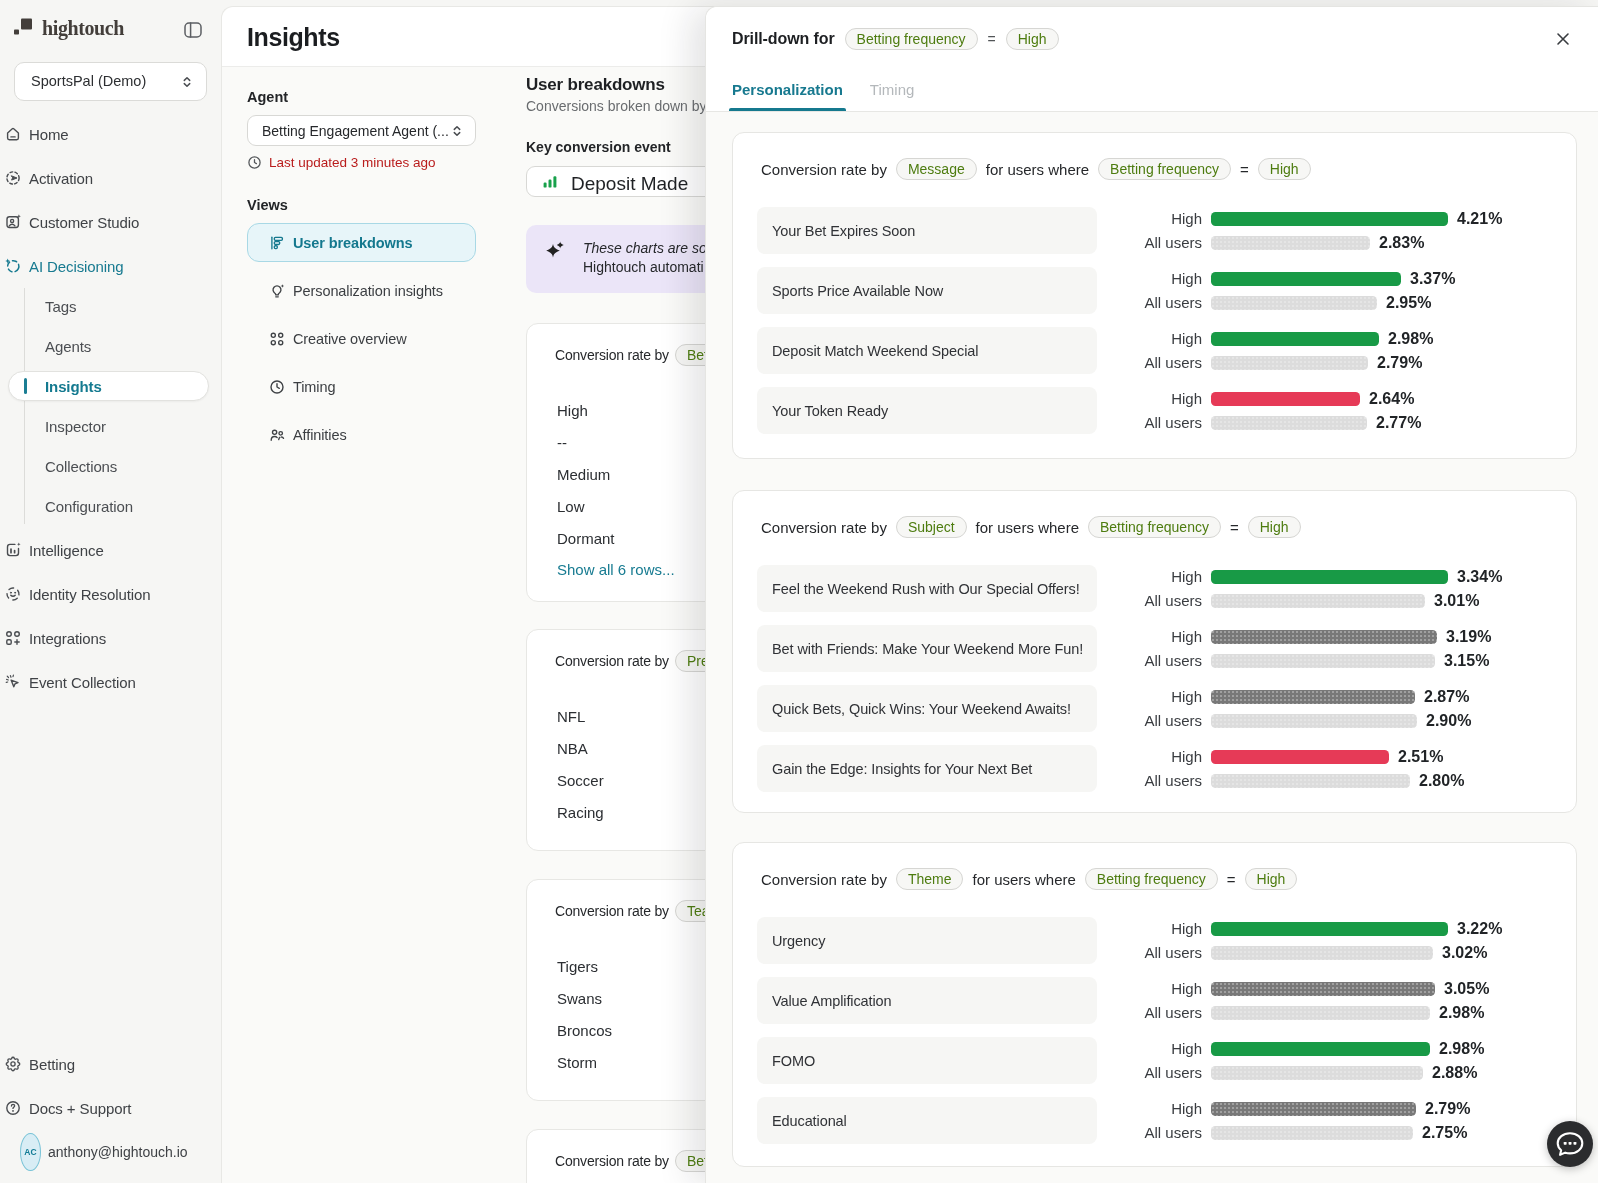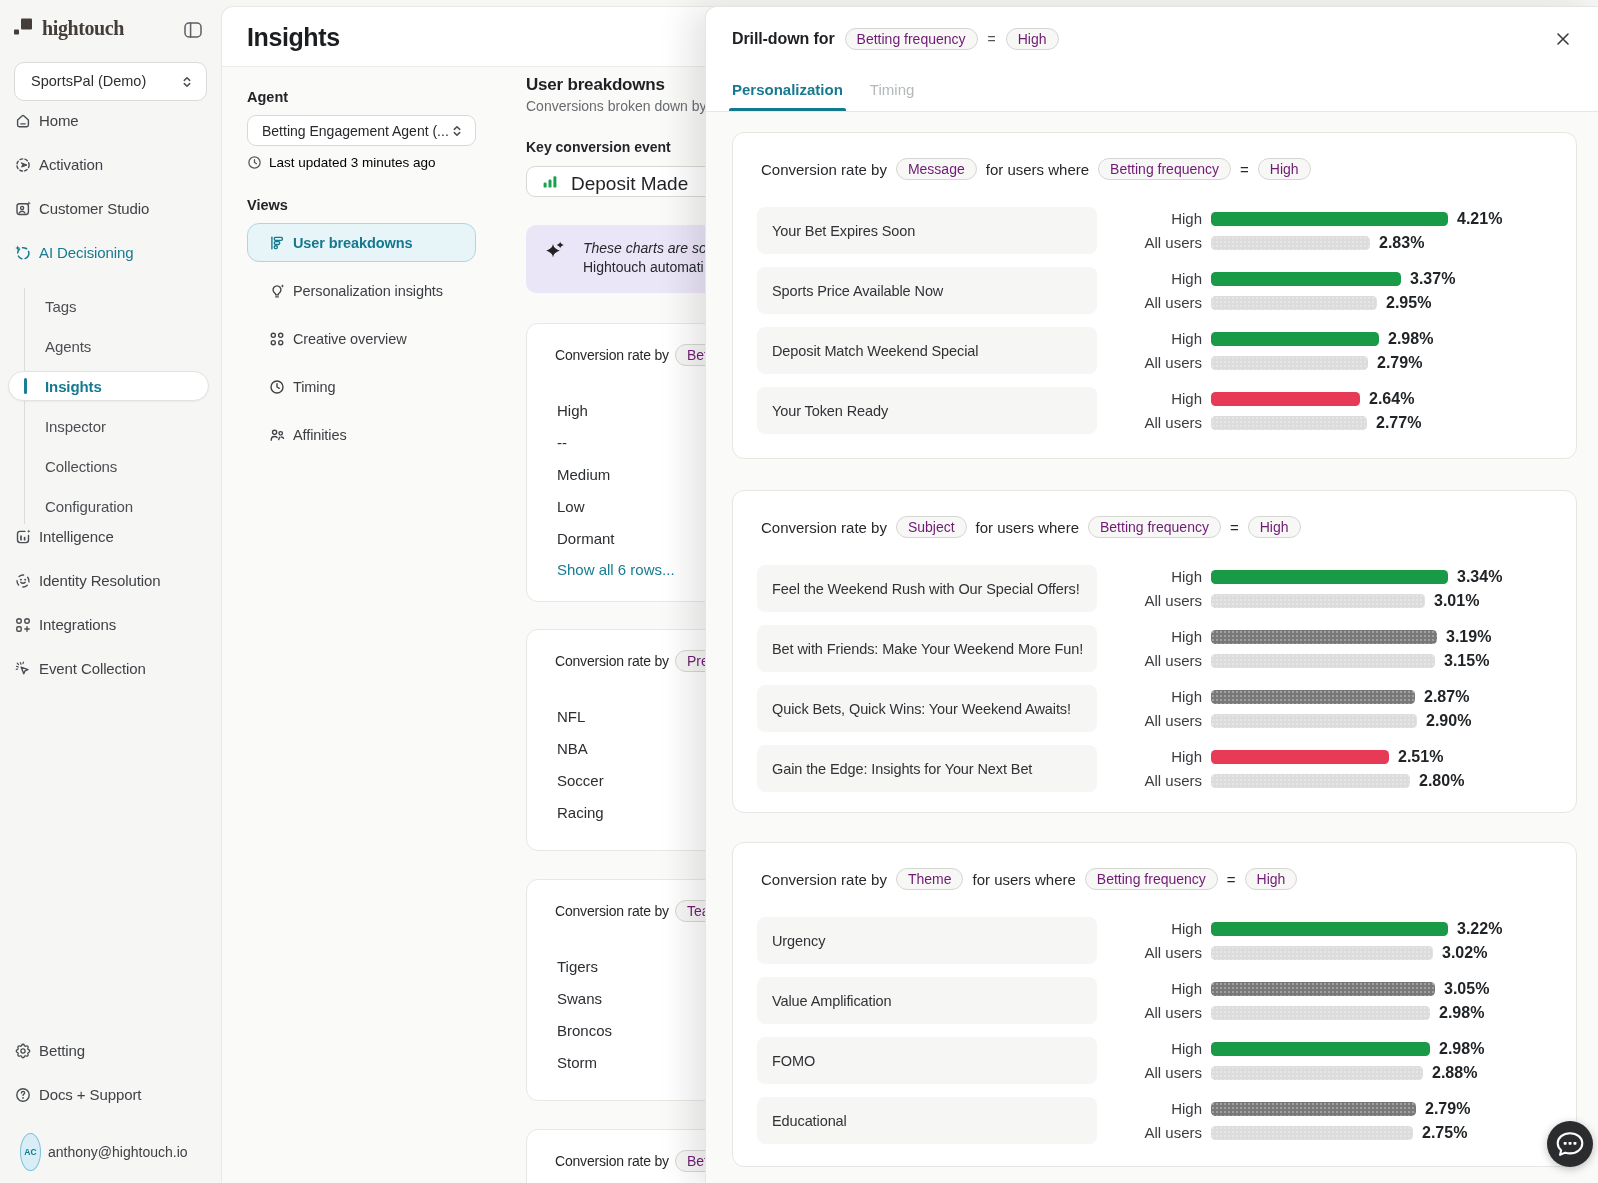--- a/index.html
+++ b/index.html
@@ -16,21 +16,21 @@
   .sidebar { position:absolute; left:0; top:0; width:221px; height:1183px; background:#f6f6f4; }
   .logo-row { position:absolute; left:14px; top:17px; right:14px; height:26px; }
   .logo-mark { position:absolute; left:0; top:1px; }
   .logo-text { position:absolute; left:28px; top:0px; font-size:20px; font-weight:800; letter-spacing:-0.4px; color:#433e3a;font-family:Liberation Serif, serif; }
   .collapse-btn { position:absolute; right:3px; top:2px; width:22px; height:22px; border:none; background:transparent; cursor:pointer; color:#5c5f63; }
   .workspace { position:absolute; left:14px; top:62px; width:193px; height:39px; background:#ffffff; border:1px solid #dbdbd8; border-radius:10px; cursor:pointer; text-align:left; }
   .workspace .ws-name { position:absolute; left:16px; top:10px; font-size:14.5px; color:#2c2e31; font-family:inherit; }
   .workspace .ws-chev { position:absolute; right:10px; top:10px; color:#4b4e52; }
 
   .side-nav { position:absolute; left:0; top:112px; width:221px; }
-  .nav-item { position:relative; height:44px; display:flex; padding-left:14px; cursor:pointer; color:#45484c; }
+  .nav-item { position:relative; height:44px; display:flex; align-items:center; padding-left:4px; cursor:pointer; color:#45484c; }
   .nav-item .nav-ic { width:18px; height:18px; margin-right:7px; flex:0 0 18px; color:#4a4d51; }
   .nav-item .nav-label { font-size:15px; color:#3f4246; letter-spacing:-0.1px; }
   .nav-item.active .nav-label { color:#177a90; font-weight:500; }
   .nav-item.active .nav-ic { color:#177a90; }
 
   .sub-wrap { position:relative; margin-top:-2px; }
   .sub-tree { position:absolute; left:24px; top:2px; bottom:2px; width:1px; background:#dcdcd9; }
   .sub-item { position:relative; height:40px; display:flex; align-items:center; padding-left:45px; cursor:pointer; }
   .sub-item .sub-label { font-size:15px; color:#4b4e52; letter-spacing:-0.1px; }
   .sub-item.active { z-index:2; }
@@ -51,21 +51,21 @@
   .page-body { position:absolute; left:0; top:60px; right:0; bottom:0; }
 
   .left-col { position:absolute; left:25px; top:0; width:229px; }
   .field-label { position:absolute; left:0; height:20px; font-size:14.5px; font-weight:600; color:#232528; line-height:20px; }
   .agent-label { top:20px; }
   .agent-select { position:absolute; left:0; top:48px; width:229px; height:31px; background:#fff; border:1px solid #d8d8d5; border-radius:9px; cursor:pointer; text-align:left; font-family:inherit; }
   .agent-select .sel-text { position:absolute; left:14px; top:7px; font-size:14px; color:#26282b; white-space:nowrap; }
   .agent-select .sel-chev { position:absolute; right:9px; top:6px; color:#4b4e52; }
   .updated-row { position:absolute; left:0; top:86px; height:18px; display:flex; align-items:center; color:#67696d; }
   .updated-row .upd-ic { width:15px; height:15px; margin-right:7px; color:#55585c; }
-  .updated-row .upd-text { font-size:13.5px; color:#000000; }
+  .updated-row .upd-text { font-size:13.5px; color:#b91c1c; }
   .views-label { top:128px; }
   .views-list { position:absolute; left:0; top:156px; width:229px; }
   .view-item { position:relative; height:39px; display:flex; align-items:center; padding-left:20px; margin-bottom:9px; border-radius:12px; border:1px solid transparent; cursor:pointer; }
   .view-item .view-ic { width:18px; height:18px; margin-right:7px; flex:0 0 18px; color:#3f4246; }
   .view-item .view-label { font-size:14.5px; color:#3b3e42; letter-spacing:-0.1px; }
   .view-item.active { background:#e7f5f9; border-color:#a8d8e5; }
   .view-item.active .view-label { color:#14788e; font-weight:600; }
   .view-item.active .view-ic { color:#14788e; }
 
   .right-col { position:absolute; left:304px; top:0; width:620px; }
@@ -80,21 +80,21 @@
   .ai-banner .bn-l1 { position:absolute; left:57px; top:15px; font-size:14px; color:#26282b; white-space:nowrap;font-style:italic; }
   .ai-banner .bn-l2 { position:absolute; left:57px; top:34px; font-size:14px; color:#26282b; white-space:nowrap; }
 
   .bg-card { position:absolute; left:0; width:600px; background:#fff; border:1px solid #e7e7e4; border-radius:12px; }
   .bg-card .bgc-title { position:absolute; left:28px; top:18px; height:26px; display:flex; align-items:center; gap:6px; }
   .bgc-title .bgc-t { font-size:14px; color:#26282b; white-space:nowrap; letter-spacing:-0.2px; }
   .bg-card .bgc-rows { position:absolute; left:30px; top:71px; right:10px; }
   .bgc-row { height:32px; line-height:32px; font-size:15px; color:#2b2e32; white-space:nowrap; }
   .bgc-link { height:32px; line-height:30px; font-size:15px; color:#177b91; cursor:pointer; white-space:nowrap; }
 
-  .pill { display:inline-flex; align-items:center; height:22px; padding:0 11px; background:#f7f7f5; border:1px solid #d6d6d3; border-radius:11px; font-size:14px; color:#701a75; white-space:nowrap; }
+  .pill { display:inline-flex; align-items:center; height:22px; padding:0 11px; background:#f7f7f5; border:1px solid #d6d6d3; border-radius:11px; font-size:14px; color:#4d7c0f; white-space:nowrap; }
 
   
   .drawer { position:absolute; left:705px; top:6px; right:0; bottom:0; background:#ffffff; border-top-left-radius:12px; border-left:1px solid #e5e5e2; border-top:1px solid #e5e5e2; box-shadow:-14px 2px 34px rgba(25,25,30,0.12); }
   .drawer-header { position:absolute; left:0; top:0; right:0; height:105px; background:#fff; border-top-left-radius:12px; border-bottom:1px solid #e7e7e4; }
   .dh-row { position:absolute; left:26px; top:19px; height:26px; display:flex; align-items:center; gap:10px; }
   .dh-title { font-size:16px; font-weight:600; color:#1d1f22; letter-spacing:-0.1px; }
   .dh-eq { font-size:14px; color:#515457; }
   .close-btn { position:absolute; right:24px; top:21px; width:22px; height:22px; background:transparent; border:none; cursor:pointer; color:#393c40; }
   .tabs { position:absolute; left:26px; bottom:0; display:flex; gap:27px; }
   .tab { position:relative; padding-bottom:13px; font-size:15px; color:#b4b8bb; font-weight:500; cursor:pointer; }

